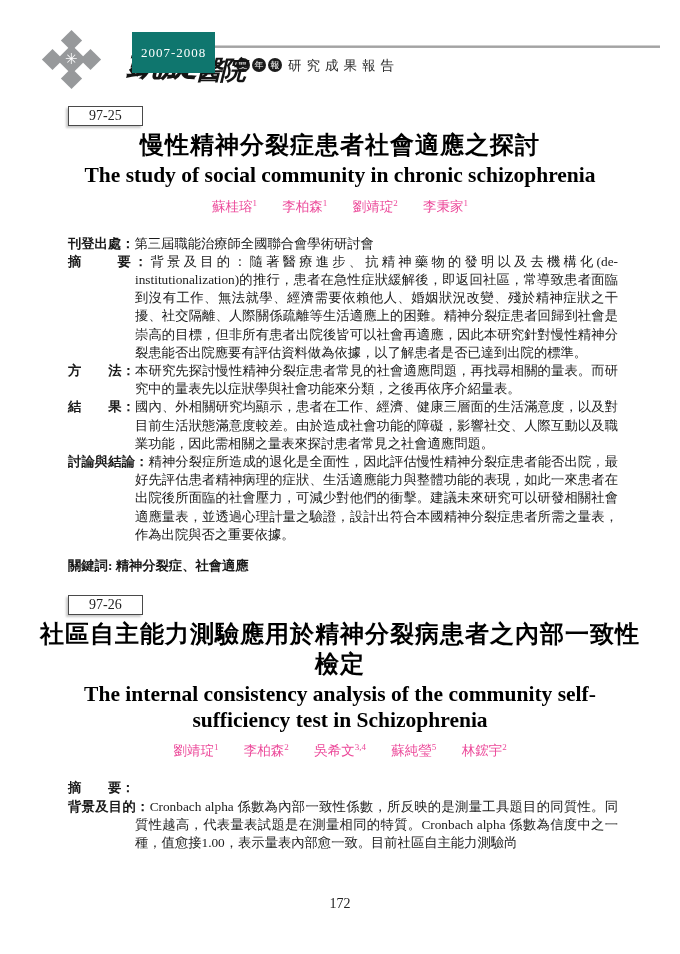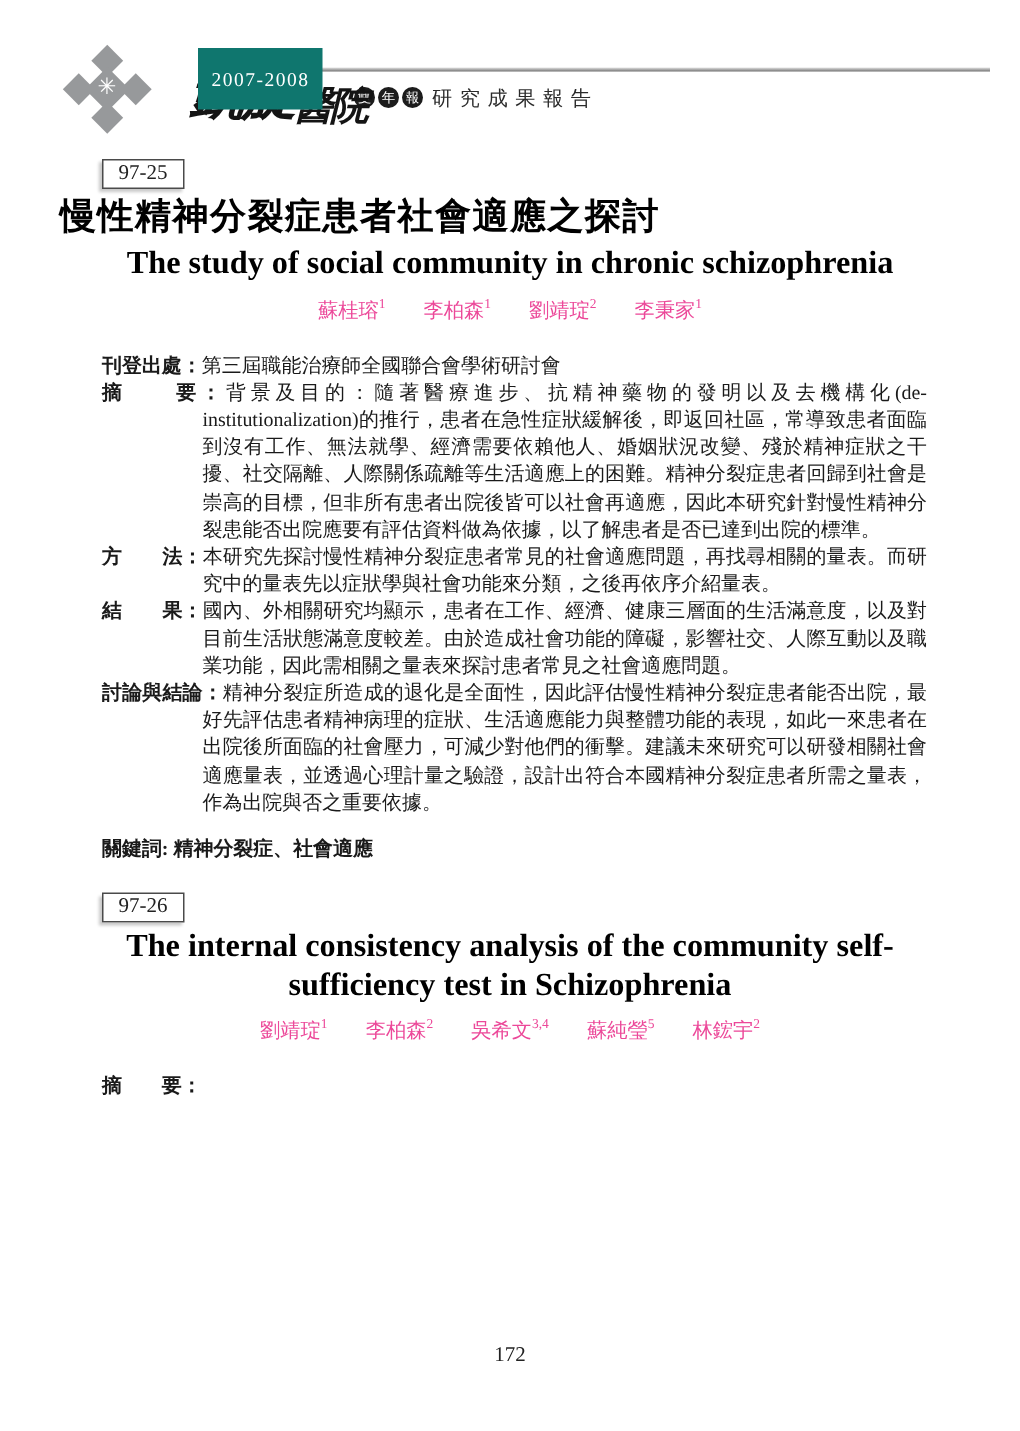--- a/index.html
+++ b/index.html
@@ -26,23 +26,23 @@
     font-size:13px;letter-spacing:1px;height:17px;line-height:17px;padding:12px 9px;}
   .hline{position:absolute;left:212px;top:15px;width:448px;height:3px;
     background:linear-gradient(to bottom,#e3e3e3,#8a8a8a 70%,#cfcfcf);}
   .badges{position:absolute;left:236px;top:28px;display:flex;gap:2px;}
   .badge{width:14px;height:14px;border-radius:50%;background:#1c1c1c;color:#ffffff;
     font-size:9px;display:flex;align-items:center;justify-content:center;}
   .report-title{position:absolute;left:288px;top:27px;font-size:13.5px;letter-spacing:5px;
     color:#2a2a2a;white-space:nowrap;}
   
   .code-box{display:inline-block;margin:8px 0 0 68px;border:1px solid #4a4a4a;
-    box-shadow:-2px 2px 2px #c9c9c9;padding:1px 10px;font-size:14px;color:#222;text-align:right;}
+    box-shadow:-2px 2px 2px #c9c9c9;padding:1px 20px;font-size:14px;color:#222;text-align:right;}
   .t-zh{font-family:"Liberation Sans","DejaVu Sans",sans-serif;font-weight:bold;
-    font-size:24px;line-height:30px;letter-spacing:1px;color:#000;
+    font-size:24px;line-height:30px;letter-spacing:1px;text-align:center;color:#000;
     margin:4px auto 0;width:600px;}
   .t-en{font-weight:bold;font-size:21.5px;line-height:26px;text-align:center;color:#000;
     margin:2px auto 0;width:588px;}
   .authors{text-align:center;margin-top:9px;font-size:13.5px;color:#ec4899;}
   .authors .author{margin:0 11px;white-space:nowrap;}
   .authors sup{font-size:9px;}
   .entries{margin:19px 62px 0 68px;font-size:13.3px;line-height:18.2px;text-align:justify;}
   .entry{padding-left:67px;text-indent:-67px;}
   .entry .lbl{font-weight:bold;}
   .keywords{margin:13px 62px 0 68px;font-size:13.3px;font-weight:bold;}
@@ -112,34 +112,36 @@
   
   <div class="keywords">
     <span>關鍵詞:</span>
     <span>精神分裂症、社會適應</span>
   </div>
 </div>
 
 <div class="gap-lg"></div>
 <div>
   <div class="code-box">97-26</div>
+  <div class="t-zh">社區自主能力測驗應用於精神分裂病患者之內部一致性檢定</div>
   <div class="t-en">The internal consistency analysis of the community self-sufficiency test in Schizophrenia</div>
   <div class="authors" id="authors2">
     <span class="author"><span>劉靖琔</span><sup>1</sup></span>
   
     <span class="author"><span>李柏森</span><sup>2</sup></span>
   
     <span class="author"><span>吳希文</span><sup>3,4</sup></span>
   
     <span class="author"><span>蘇純瑩</span><sup>5</sup></span>
   
     <span class="author"><span>林鋐宇</span><sup>2</sup></span>
   </div>
   
   <div class="entries" id="entries2">
 
     <div class="entry"><span class="lbl">摘　　要：</span><span></span></div>
 
+    <div class="entry"><span class="lbl">背景及目的：</span><span>Cronbach alpha 係數為內部一致性係數，所反映的是測量工具題目的同質性。同質性越高，代表量表試題是在測量相同的特質。Cronbach alpha 係數為信度中之一種，值愈接1.00，表示量表內部愈一致。目前社區自主能力測驗尚</span></div>
   </div>
   
 </div>
 
 <div class="page-num">172</div>
 
 </body></html>

